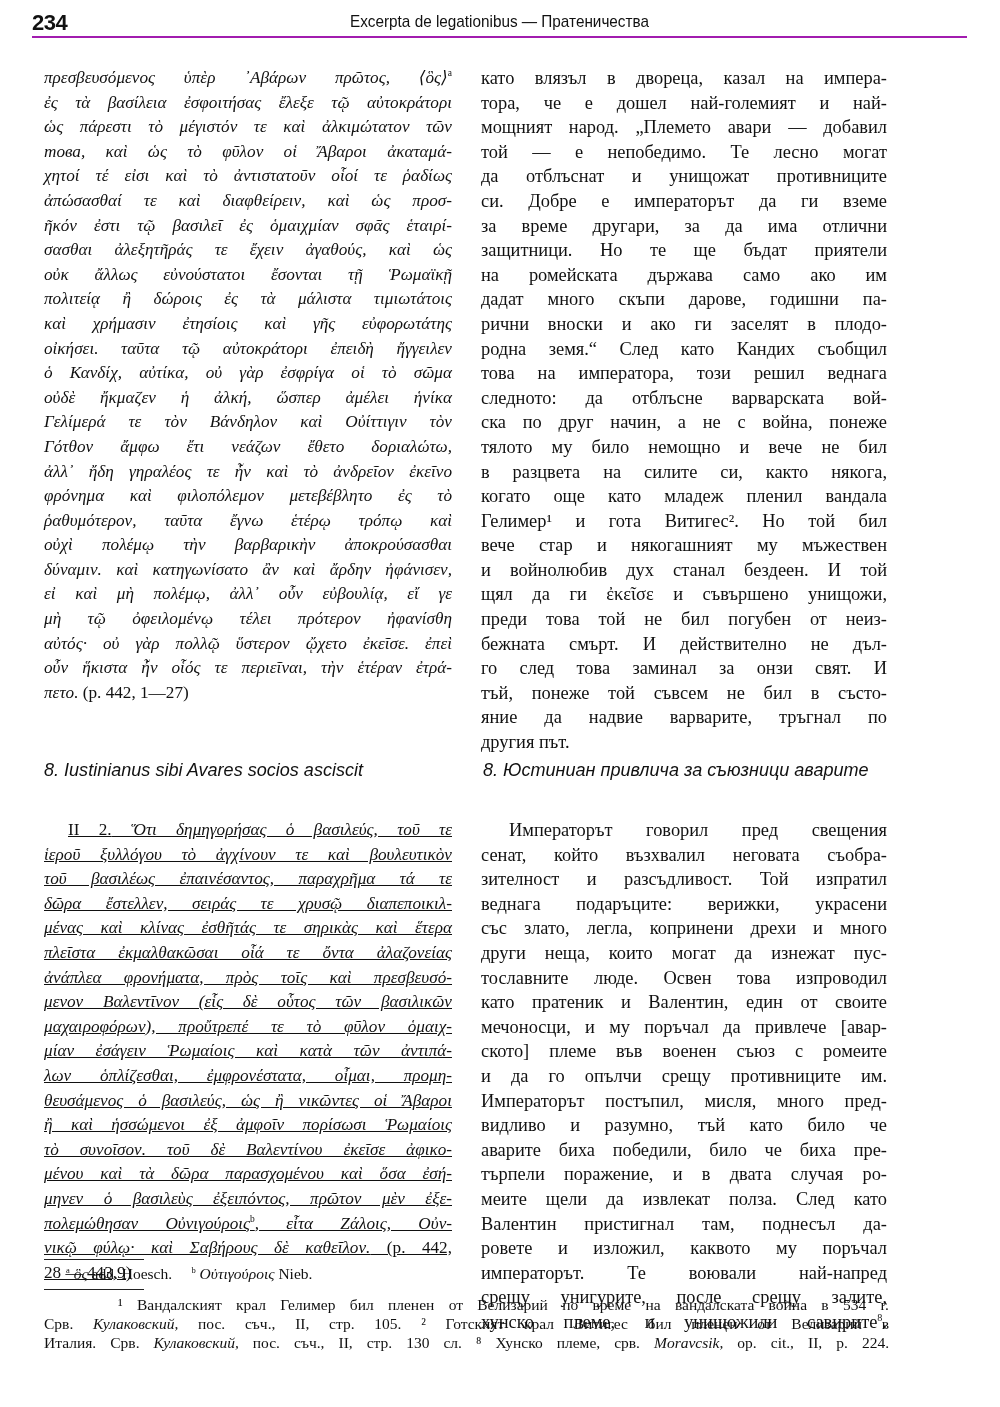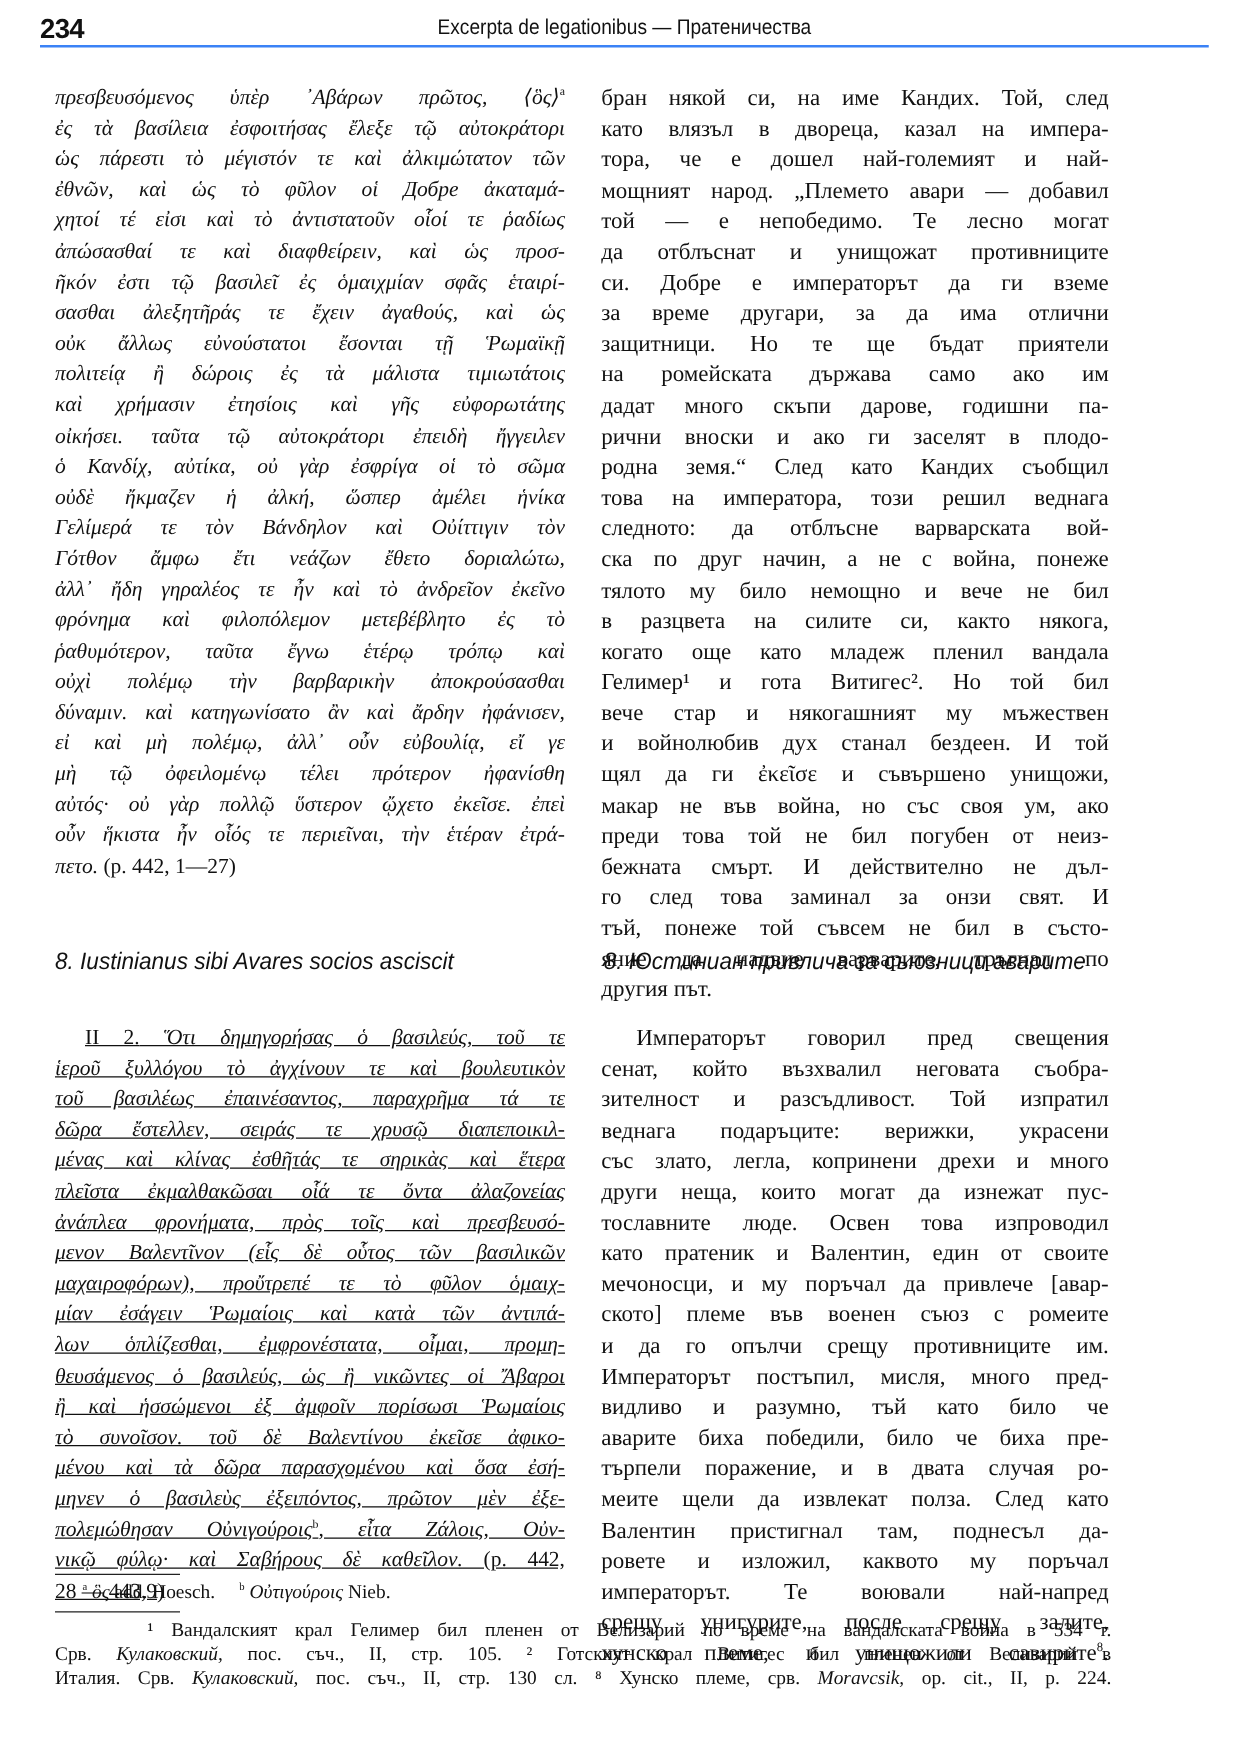--- a/index.html
+++ b/index.html
@@ -2,21 +2,21 @@
 <html><head>
 <meta charset="utf-8">
 <style>
   html, body { margin: 0; padding: 0; background: #ffffff; }
   body {
     width: 1000px; height: 1407px; position: relative; overflow: hidden;
     color: #111; font-family: "Liberation Serif", "DejaVu Serif", serif;
   }
   .header {
     position: absolute; left: 32px; top: 10px; width: 935px; height: 26px;
-    border-bottom: 2px solid #3b82f6;
+    border-bottom: 2px solid #a21caf;
   }
   .page-num { position: absolute; left: 0; top: 0; font-size: 22px; font-weight: bold; font-family: "Liberation Sans", sans-serif; letter-spacing: -0.5px; }
   .running-title { position: absolute; left: 0; right: 0; top: 2px; text-align: center; font-size: 17px; font-family: "Liberation Sans", sans-serif; transform: scaleX(0.9); }
 
   .col { position: absolute; }
   .greek { left: 44px; width: 408px; font-style: italic; font-size: 17.2px; line-height: 24.6px; }
   .bg { left: 481px; width: 406px; font-size: 18.4px; line-height: 24.6px; }
   .line { display: block; text-align: justify; text-align-last: justify; white-space: nowrap; height: 24.6px; overflow: visible; }
   .line.last { text-align-last: left; }
   .upright { font-style: normal; }
@@ -36,21 +36,21 @@
 
 <div class="header">
   <span class="page-num">234</span>
   <div class="running-title">Excerpta de legationibus — Пратеничества</div>
 </div>
 
 <div class="col greek" style="top:66px;" id="g1">
     <span class="line">πρεσβευσόμενος ὑπὲρ ᾿Αβάρων πρῶτος, ⟨ὃς⟩<sup>a</sup></span>
     <span class="line">ἐς τὰ βασίλεια ἐσφοιτήσας ἔλεξε τῷ αὐτοκράτορι</span>
     <span class="line">ὡς πάρεστι τὸ μέγιστόν τε καὶ ἀλκιμώτατον τῶν</span>
-    <span class="line">ἐθνῶν, καὶ ὡς τὸ φῦλον οἱ Добре ἀκαταμά-</span>
+    <span class="line">това, καὶ ὡς τὸ φῦλον οἱ Ἄβαροι ἀκαταμά-</span>
     <span class="line">χητοί τέ εἰσι καὶ τὸ ἀντιστατοῦν οἷοί τε ῥαδίως</span>
     <span class="line">ἀπώσασθαί τε καὶ διαφθείρειν, καὶ ὡς προσ-</span>
     <span class="line">ῆκόν ἐστι τῷ βασιλεῖ ἐς ὁμαιχμίαν σφᾶς ἑταιρί-</span>
     <span class="line">σασθαι ἀλεξητῆράς τε ἔχειν ἀγαθούς, καὶ ὡς</span>
     <span class="line">οὐκ ἄλλως εὐνούστατοι ἔσονται τῇ Ῥωμαϊκῇ</span>
     <span class="line">πολιτείᾳ ἢ δώροις ἐς τὰ μάλιστα τιμιωτάτοις</span>
     <span class="line">καὶ χρήμασιν ἐτησίοις καὶ γῆς εὐφορωτάτης</span>
     <span class="line">οἰκήσει. ταῦτα τῷ αὐτοκράτορι ἐπειδὴ ἤγγειλεν</span>
     <span class="line">ὁ Κανδίχ, αὐτίκα, οὐ γὰρ ἐσφρίγα οἱ τὸ σῶμα</span>
     <span class="line">οὐδὲ ἤκμαζεν ἡ ἀλκή, ὥσπερ ἀμέλει ἡνίκα</span>
@@ -62,21 +62,20 @@
     <span class="line">οὐχὶ πολέμῳ τὴν βαρβαρικὴν ἀποκρούσασθαι</span>
     <span class="line">δύναμιν. καὶ κατηγωνίσατο ἂν καὶ ἄρδην ἠφάνισεν,</span>
     <span class="line">εἰ καὶ μὴ πολέμῳ, ἀλλ᾿ οὖν εὐβουλίᾳ, εἴ γε</span>
     <span class="line">μὴ τῷ ὀφειλομένῳ τέλει πρότερον ἠφανίσθη</span>
     <span class="line">αὐτός· οὐ γὰρ πολλῷ ὕστερον ᾤχετο ἐκεῖσε. ἐπεὶ</span>
     <span class="line">οὖν ἥκιστα ἦν οἷός τε περιεῖναι, τὴν ἑτέραν ἐτρά-</span>
     <span class="line last">πετο.<span class="upright"> (p. 442, 1—27)</span></span>
   </div>
 
 <div class="col bg" style="top:66px;" id="b1">
-    <span class="line">бран някой си, на име Кандих. Той, след</span>
     <span class="line">като влязъл в двореца, казал на импера-</span>
     <span class="line">тора, че е дошел най-големият и най-</span>
     <span class="line">мощният народ. „Племето авари — добавил</span>
     <span class="line">той — е непобедимо. Те лесно могат</span>
     <span class="line">да отблъснат и унищожат противниците</span>
     <span class="line">си. Добре е императорът да ги вземе</span>
     <span class="line">за време другари, за да има отлични</span>
     <span class="line">защитници. Но те ще бъдат приятели</span>
     <span class="line">на ромейската държава само ако им</span>
     <span class="line">дадат много скъпи дарове, годишни па-</span>
@@ -85,21 +84,20 @@
     <span class="line">това на императора, този решил веднага</span>
     <span class="line">следното: да отблъсне варварската вой-</span>
     <span class="line">ска по друг начин, а не с война, понеже</span>
     <span class="line">тялото му било немощно и вече не бил</span>
     <span class="line">в разцвета на силите си, както някога,</span>
     <span class="line">когато още като младеж пленил вандала</span>
     <span class="line">Гелимер¹ и гота Витигес². Но той бил</span>
     <span class="line">вече стар и някогашният му мъжествен</span>
     <span class="line">и войнолюбив дух станал бездеен. И той</span>
     <span class="line">щял да ги ἐκεῖσε и съвършено унищожи,</span>
-    <span class="line">макар не във война, но със своя ум, ако</span>
     <span class="line">преди това той не бил погубен от неиз-</span>
     <span class="line">бежната смърт. И действително не дъл-</span>
     <span class="line">го след това заминал за онзи свят. И</span>
     <span class="line">тъй, понеже той съвсем не бил в състо-</span>
     <span class="line">яние да надвие варварите, тръгнал по</span>
     <span class="line last">другия път.</span>
   </div>
 
 <div class="sec-head sec-head-greek">8. Iustinianus sibi Avares socios asciscit</div>
 <div class="sec-head sec-head-bg">8. Юстиниан привлича за съюзници аварите</div>

